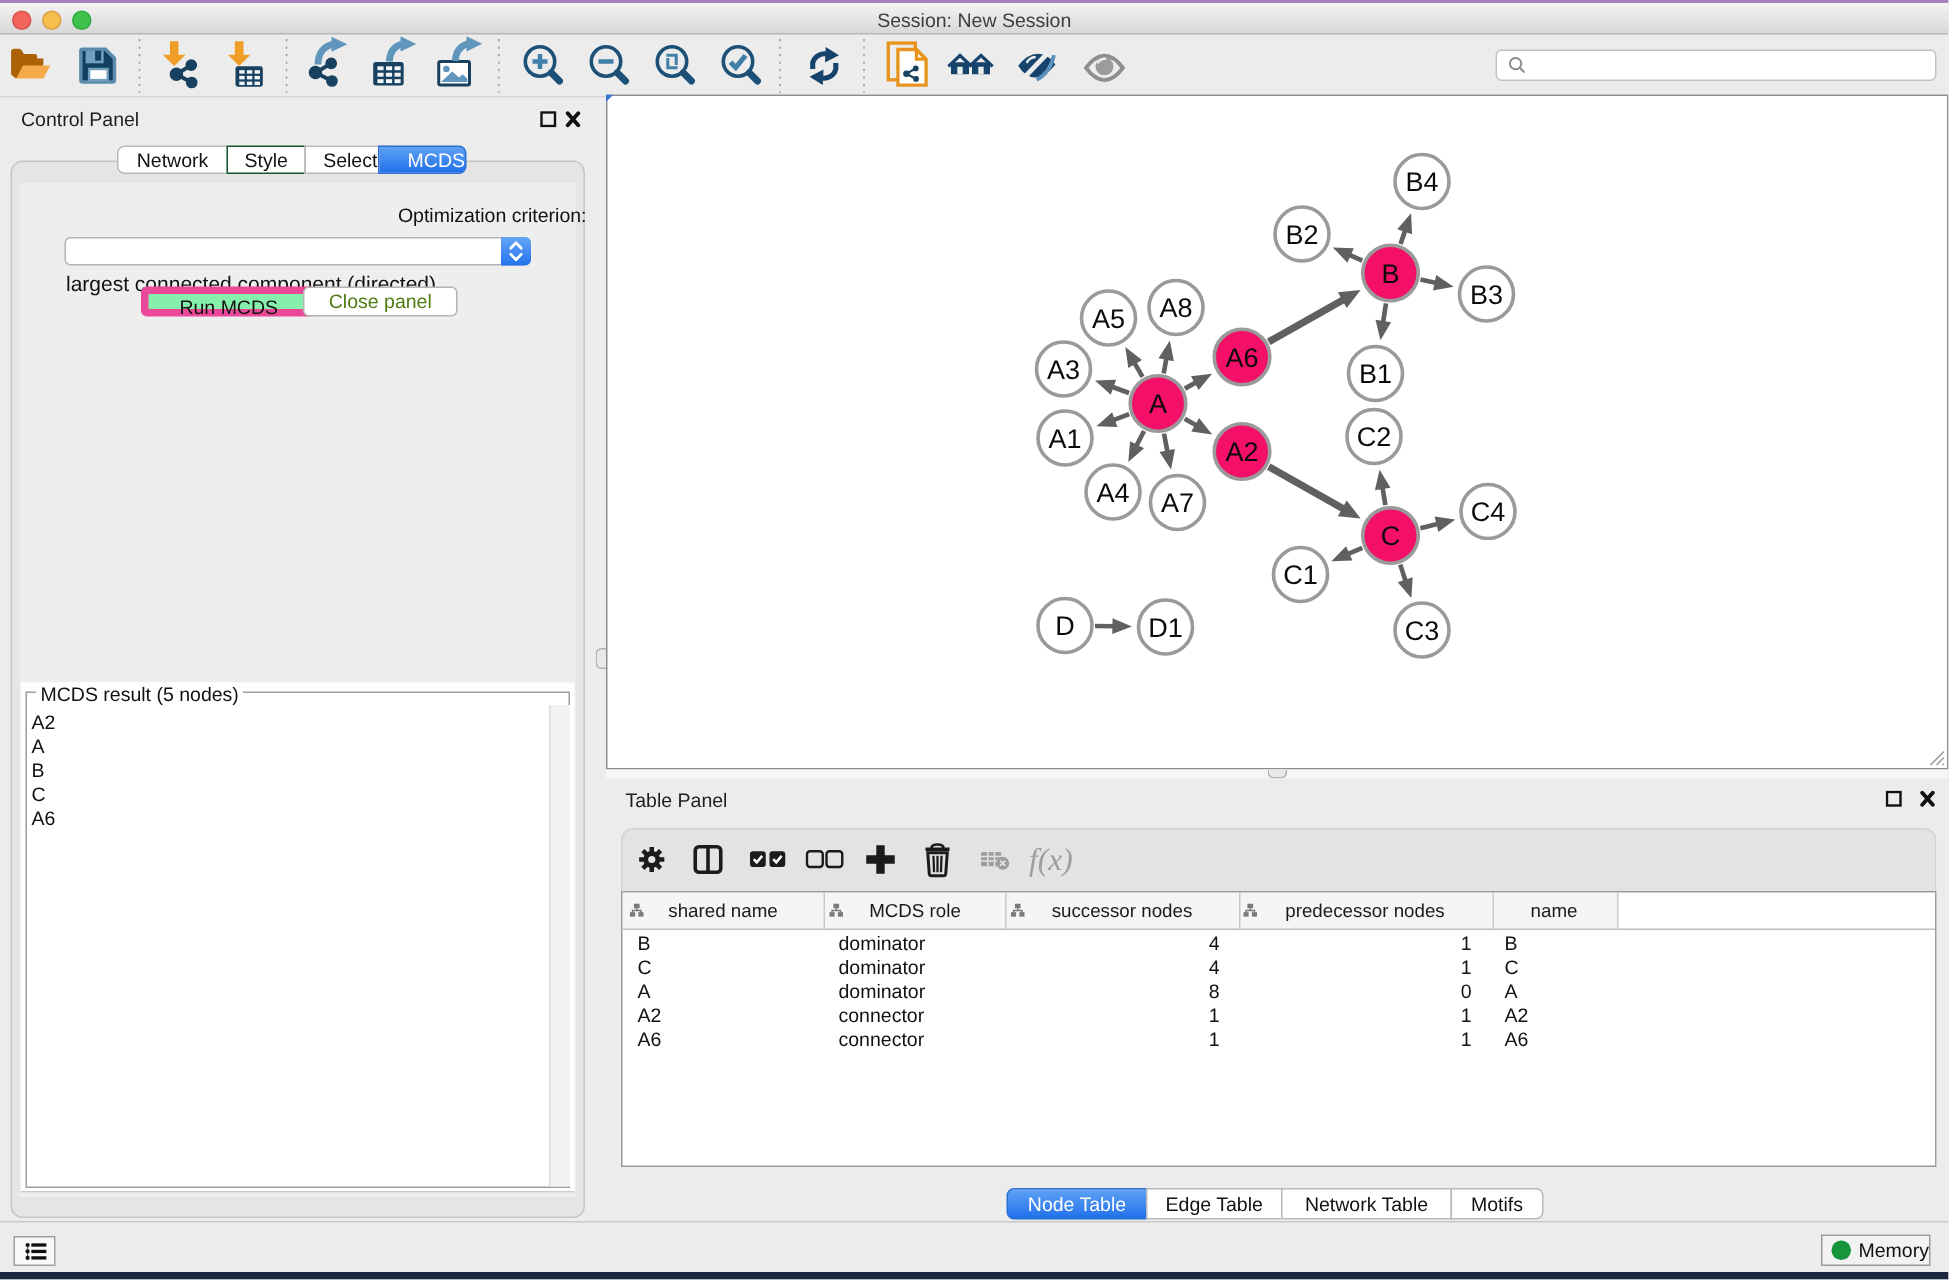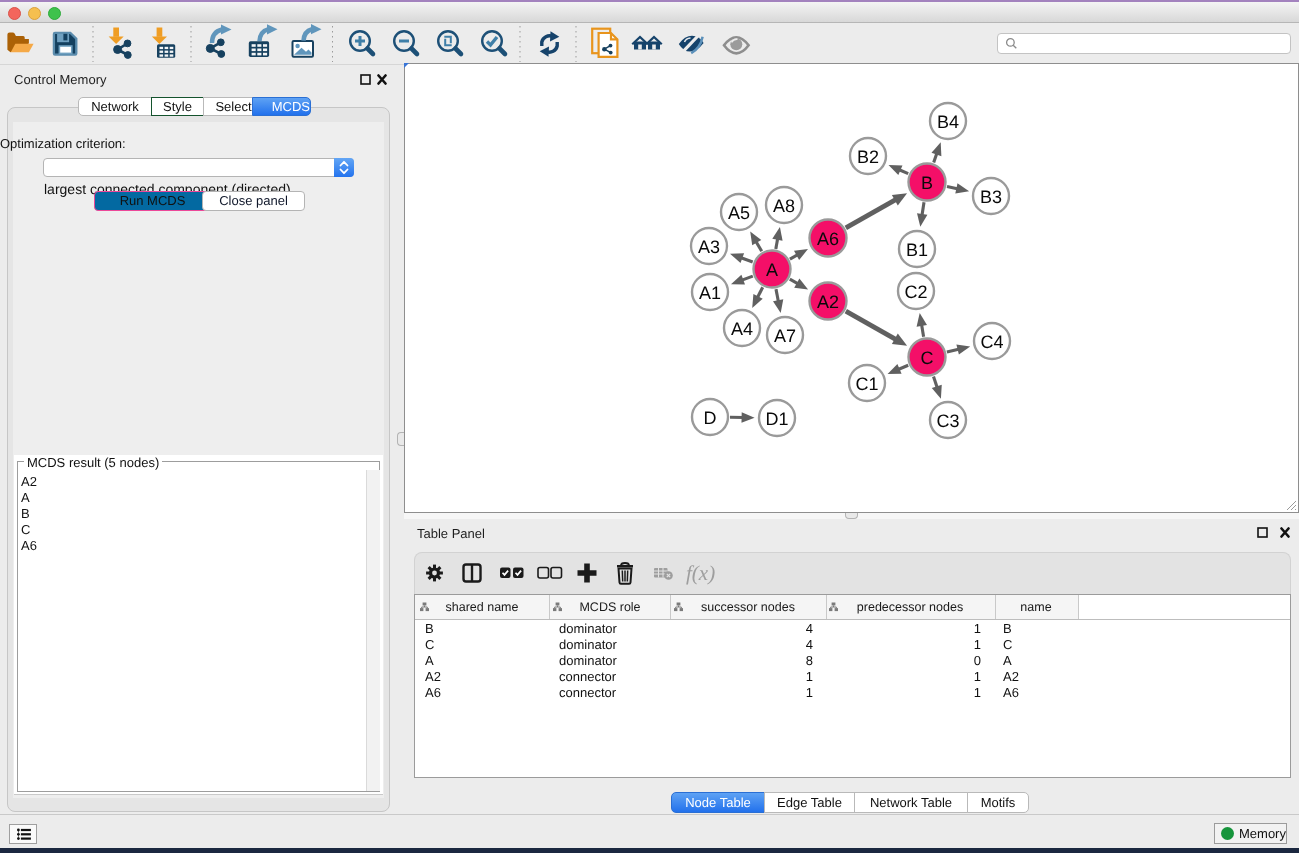--- a/index.html
+++ b/index.html
@@ -9,20 +9,21 @@
 svg{display:block;}
 </style></head>
 <body>
 
 <div class="abs" style="left:0;top:0;width:1299px;height:2px;background:#a382be;"></div>
 
 <div class="abs" style="left:0;top:2px;width:1299px;height:20px;background:linear-gradient(#f4f4f4,#d8d8d8);border-bottom:1px solid #b6b6b6;">
   <div class="tl" style="left:8px;background:#f3655c;border:0.5px solid #d9534a;"></div>
   <div class="tl" style="left:28px;background:#f5bf4f;border:0.5px solid #dba03c;"></div>
   <div class="tl" style="left:48px;background:#3fc24c;border:0.5px solid #2faa3b;"></div>
+  <div class="abs" style="left:0;width:1299px;top:4px;text-align:center;font-size:13px;color:#3e3e3e;">Session: New Session</div>
 </div>
 
 <svg class="abs" style="left:0;top:23px;" width="1299" height="42" viewBox="0 0 1299 42">
 
 <g stroke="#9b9b9b" stroke-width="1" stroke-dasharray="1.5,3.5">
 <line x1="93" y1="3" x2="93" y2="39"></line>
       <line x1="191" y1="3" x2="191" y2="39"></line>
 <line x1="332.5" y1="3" x2="332.5" y2="39"></line>
       <line x1="520" y1="3" x2="520" y2="39"></line>
 <line x1="576" y1="3" x2="576" y2="39"></line>
@@ -175,49 +176,49 @@
 
 <div class="abs" style="left:997px;top:33px;width:292px;height:19px;background:#fff;border:1px solid #c3c3c3;border-radius:4px;">
   <svg class="abs" style="left:7px;top:3px;" width="13" height="13" viewBox="0 0 13 13">
       <circle cx="5.4" cy="5.4" r="3.8" fill="none" stroke="#8a8a8a" stroke-width="1.3"></circle>
       <line x1="8.2" y1="8.2" x2="11.3" y2="11.3" stroke="#8a8a8a" stroke-width="1.3"></line>
     </svg>
 </div>
 
 <div class="abs" style="left:0;top:64px;width:1299px;height:1px;background:#d6d6d6;"></div>
 
-<div class="abs" style="left:14px;top:72px;font-size:13px;color:#1e1e1e;">Control Memory</div>
+<div class="abs" style="left:14px;top:72px;font-size:13px;color:#1e1e1e;">Control Panel</div>
 <svg class="abs" style="left:360px;top:74px;" width="28" height="11" viewBox="0 0 28 11">
   <rect x="1" y="1" width="9" height="9" fill="none" stroke="#111" stroke-width="1.6"></rect>
   <path d="M18.5 1.5 L25.5 9.5 M25.5 1.5 L18.5 9.5" stroke="#111" stroke-width="2.6" stroke-linecap="round"></path>
 </svg>
 
 <div class="abs" style="left:7px;top:107px;width:383px;height:705px;background:#e5e5e5;border:1px solid #c6c6c6;border-radius:8px;box-sizing:border-box;"></div>
 <div class="abs" style="left:13px;top:122px;width:371px;height:676px;background:#eeeeee;"></div>
 
 <div class="abs" style="left:78px;top:97px;height:19px;font-size:13px;">
   <div class="abs" style="left:0;top:0;width:72px;height:17px;background:#fff;border:1px solid #b9b9b9;border-radius:5px 0 0 5px;text-align:center;line-height:17px;color:#111;">Network</div>
   <div class="abs" style="left:73px;top:0;width:51px;height:17px;background:#fff;border:1px solid #14532d;text-align:center;line-height:17px;color:#111;">Style</div>
   <div class="abs" style="left:125px;top:0;width:59px;height:17px;background:#fff;border:1px solid #b9b9b9;text-align:center;line-height:17px;color:#111;">Select</div>
   <div class="abs" style="left:174px;top:0;width:57px;height:17px;background:linear-gradient(#5ea2f4,#2271ec);border:1px solid #2a6fd4;border-radius:0 5px 5px 0;text-align:right;line-height:17px;color:#fff;">MCDS</div>
 </div>
-<div class="abs" style="left:0;top:136px;width:391px;text-align:left;font-size:13px;color:#111;">Optimization criterion:</div>
+<div class="abs" style="left:0;top:136px;width:391px;text-align:right;font-size:13px;color:#111;">Optimization criterion:</div>
 
 <div class="abs" style="left:43px;top:158px;width:311px;height:19px;background:#fff;border:1px solid #b4b4b4;border-radius:4px;box-sizing:border-box;">
   <div class="abs" style="left:0;top:2px;font-size:14px;color:#111;white-space:nowrap;margin-top:20px;">largest connected component (directed)</div>
   <div class="abs" style="right:-1px;top:-1px;width:20px;height:19px;background:linear-gradient(#63a6f5,#2373ee);border-radius:0 4px 4px 0;">
     <svg width="20" height="19" viewBox="0 0 20 19">
         <path d="M6.5 7.5 L10 3.8 L13.5 7.5" fill="none" stroke="#fff" stroke-width="1.8" stroke-linecap="round" stroke-linejoin="round"></path>
         <path d="M6.5 11.5 L10 15.2 L13.5 11.5" fill="none" stroke="#fff" stroke-width="1.8" stroke-linecap="round" stroke-linejoin="round"></path>
       </svg>
   </div>
 </div>
 
-<div class="abs" style="left:94px;top:191px;width:117px;height:20px;background:#0369a1;border:1px solid #ec4899;border-radius:4px;box-sizing:border-box;text-align:center;font-size:13px;line-height:18px;color:#111;">Run MCDS</div>
-<div class="abs" style="left:202px;top:191px;width:103px;height:20px;background:#fff;border:1px solid #b4b4b4;border-radius:4px;box-sizing:border-box;text-align:center;font-size:13px;line-height:18px;color:#0f172a;">Close panel</div>
+<div class="abs" style="left:94px;top:191px;width:117px;height:20px;background:#86efac;border:5px solid #ec4899;border-radius:4px;box-sizing:border-box;text-align:center;font-size:13px;line-height:18px;color:#111;">Run MCDS</div>
+<div class="abs" style="left:202px;top:191px;width:103px;height:20px;background:#fff;border:1px solid #b4b4b4;border-radius:4px;box-sizing:border-box;text-align:center;font-size:13px;line-height:18px;color:#4d7c0f;">Close panel</div>
 
 <div class="abs" style="left:14px;top:455px;width:369px;height:339px;background:#fff;border-bottom:1px solid #c9c9c9;"></div>
 <div class="abs" style="left:17px;top:461px;width:363px;height:331px;border:1px solid #9d9d9d;box-sizing:border-box;"></div>
 <div class="abs" style="left:24px;top:455px;background:#fff;padding:0 3px;font-size:13px;color:#111;">MCDS result (5 nodes)</div>
 <div class="abs" style="left:366px;top:470px;width:13px;height:321px;background:#f2f2f2;border-left:1px solid #dadada;"></div>
 <div class="abs" style="left:21px;top:474px;font-size:13px;color:#111;line-height:16px;">A2<br>A<br>B<br>C<br>A6</div>
 
 <div class="abs" style="left:404px;top:63px;width:895px;height:450px;border:1px solid #8e8e8e;box-sizing:border-box;background:#fff;">
   <div id="graph" class="abs" style="left:0;top:20px;width:964px;height:428px;">
       <svg width="893" height="428" viewBox="0 0 893 428">

